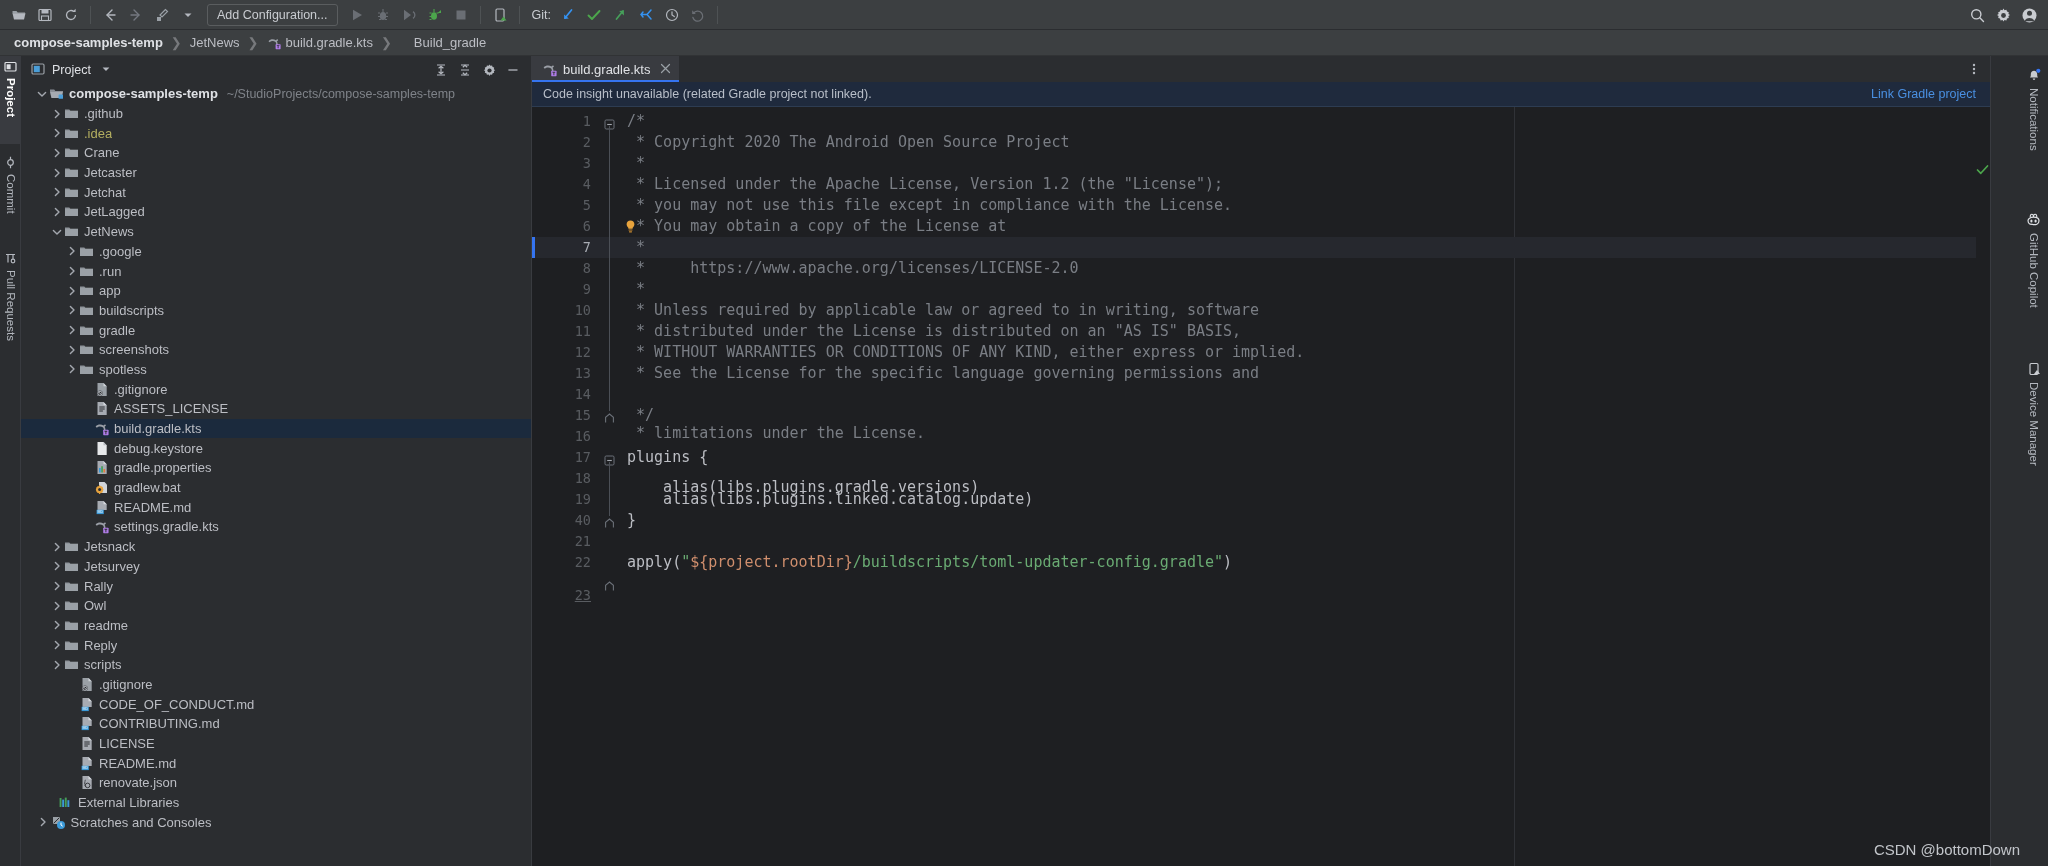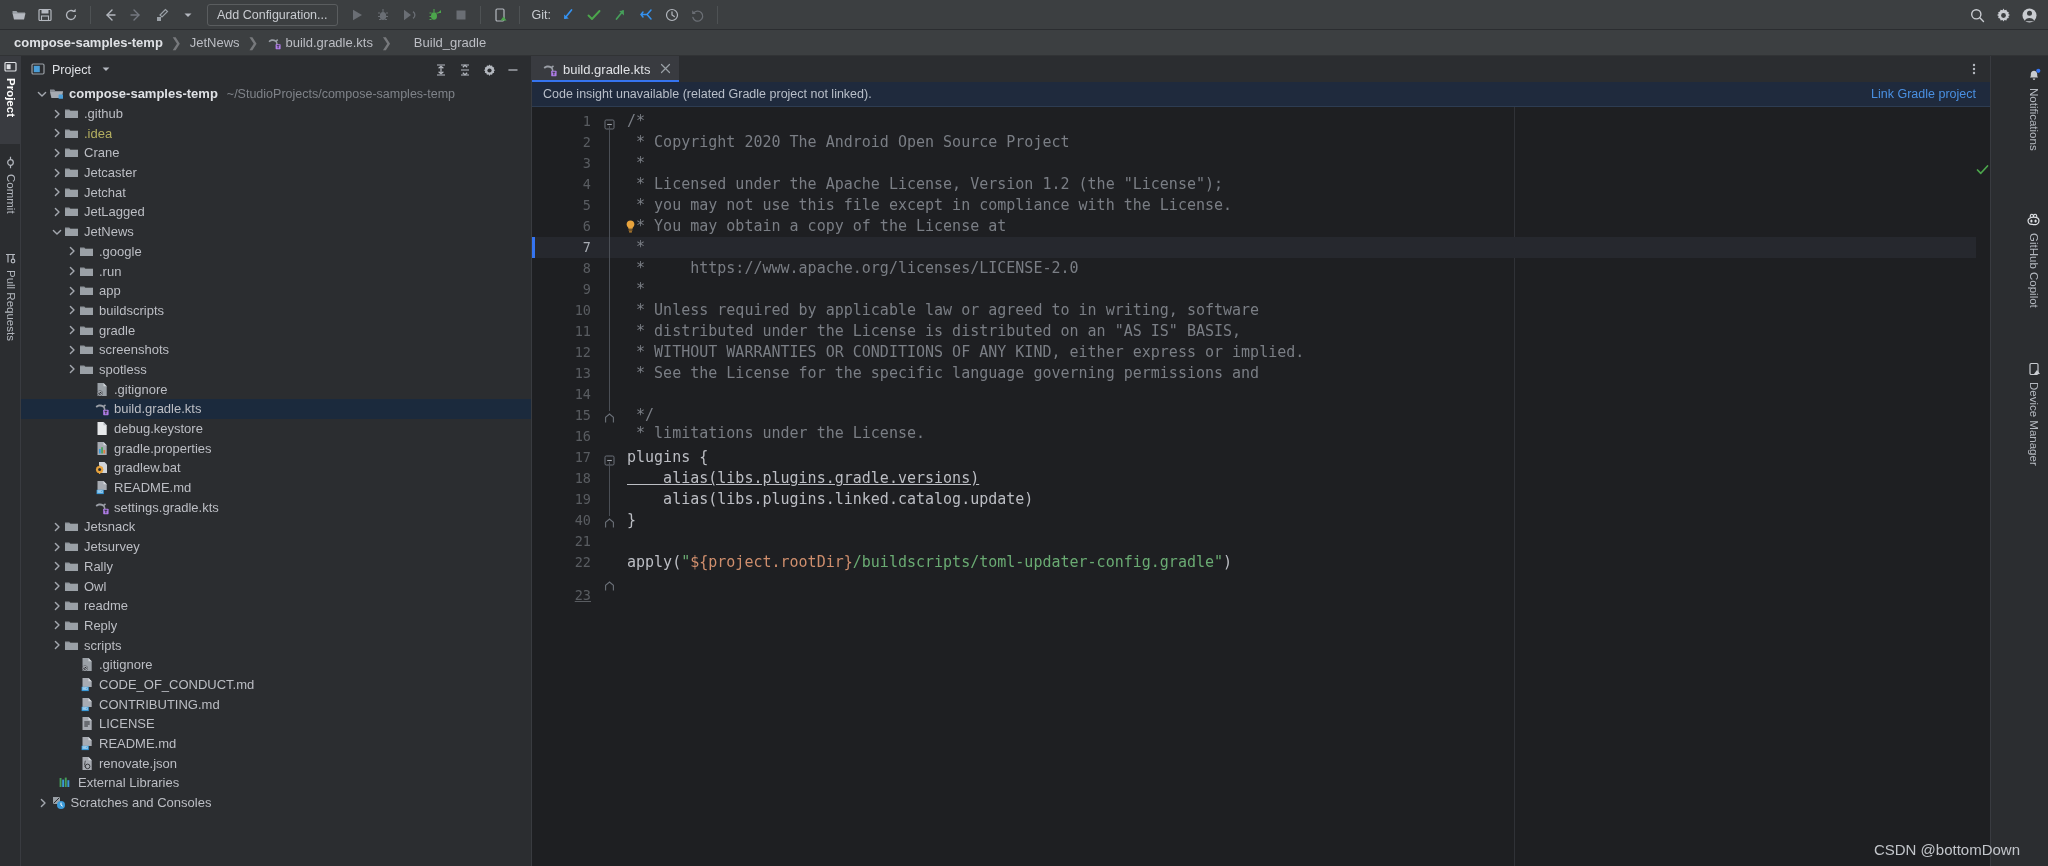--- a/index.html
+++ b/index.html
@@ -637,20 +637,32 @@
           <div class="ticon">
             <svg width="14" height="15" viewBox="0 0 14 15">
               <path d="M2.5 1h6l3.2 3.2V14h-9.2z" fill="#9aa0a6"></path>
               <path d="M8.5 1l3.2 3.2H8.5z" fill="#cfd3d8"></path>
               <circle cx="5" cy="11.3" r="2.7" fill="#2b2d30"></circle>
               <circle cx="5" cy="11.3" r="2.1" fill="none" stroke="#b4b8bf" stroke-width="1"></circle>
               <path d="M3.4 9.8l3.2 3" stroke="#b4b8bf" stroke-width="1"></path>
             </svg>
           </div>
           <span class="tlabel">.gitignore</span>
+        </div>
+        <div class="trow">
+          <div style="width: 59px; flex: 0 0 auto;"></div>
+          <div class="arrow"></div>
+          <div class="ticon">
+            <svg width="14" height="15" viewBox="0 0 14 15">
+              <path d="M2.5 1h6l3.2 3.2V14h-9.2z" fill="#a7abb2"></path>
+              <path d="M8.5 1l3.2 3.2H8.5z" fill="#d6d9de"></path>
+              <path d="M4.3 6h5.4M4.3 8h5.4M4.3 10h3.6" stroke="#2b2d30" stroke-width="1"></path>
+            </svg>
+          </div>
+          <span class="tlabel">ASSETS_LICENSE</span>
         </div>
         <div class="trow selected">
           <div style="width: 59px; flex: 0 0 auto;"></div>
           <div class="arrow"></div>
           <div class="ticon">
             <svg width="15" height="15" viewBox="0 0 14 14">
               <path d="M1.5 5.2c2-2.2 5-2.4 7.4-.9l1.4-1.2.9 1.2-1.3 1.1c1 1.6 1 3.4.2 4.9l-1.3-.7c.6-1.2.5-2.5-.3-3.6C6.6 4.6 4.2 4.7 2.6 6.3z" fill="#9a9ea6"></path>
               <rect x="8.6" y="8.2" width="5" height="5" rx="0.6" fill="#b07ce8"></rect>
               <path d="M9.8 9.2h2.6v.9h-.85v2.2h-.9v-2.2H9.8z" fill="#2b2d30"></path>
             </svg>
@@ -1036,21 +1048,21 @@
           <div class="codeline" style="top: 130px;"><span class="c-comment"> *</span></div>
           <div class="codeline" style="top: 151px;"><span class="c-comment"> *     https://www.apache.org/licenses/LICENSE-2.0</span></div>
           <div class="codeline" style="top: 172px;"><span class="c-comment"> *</span></div>
           <div class="codeline" style="top: 193px;"><span class="c-comment"> * Unless required by applicable law or agreed to in writing, software</span></div>
           <div class="codeline" style="top: 214px;"><span class="c-comment"> * distributed under the License is distributed on an "AS IS" BASIS,</span></div>
           <div class="codeline" style="top: 235px;"><span class="c-comment"> * WITHOUT WARRANTIES OR CONDITIONS OF ANY KIND, either express or implied.</span></div>
           <div class="codeline" style="top: 256px;"><span class="c-comment"> * See the License for the specific language governing permissions and</span></div>
           <div class="codeline" style="top: 277px; margin-top: 39px;"><span class="c-comment"> * limitations under the License.</span></div>
           <div class="codeline" style="top: 298px;"><span class="c-comment"> */</span></div>
           <div class="codeline" style="top: 340px;"><span class="c-prop">plugins {</span></div>
-          <div class="codeline" style="top: 361px; text-decoration: underline;"><span class="c-prop">    alias(libs.plugins.gradle.versions)</span></div>
+          <div class="codeline" style="top: 370px;"><span class="c-prop">    alias(libs.plugins.gradle.versions)</span></div>
           <div class="codeline" style="top: 382px;"><span class="c-prop">    alias(libs.plugins.linked.catalog.update)</span></div>
           <div class="codeline" style="top: 403px;"><span class="c-prop">}</span></div>
           <div class="codeline" style="top: 445px;"><span class="c-prop">apply(</span><span class="c-str">"</span><span class="c-tmpl">${project.rootDir}</span><span class="c-str">/buildscripts/toml-updater-config.gradle"</span><span class="c-prop">)</span></div>
         </div>
       <div class="stripe">
         <div class="stripe-check">
           <svg width="13" height="13" viewBox="0 0 13 13">
               <path d="M1.5 7l3.3 3.3L11.5 3" fill="none" stroke="#4ca64c" stroke-width="1.7" stroke-linecap="round" stroke-linejoin="round"></path>
             </svg>
         </div>

